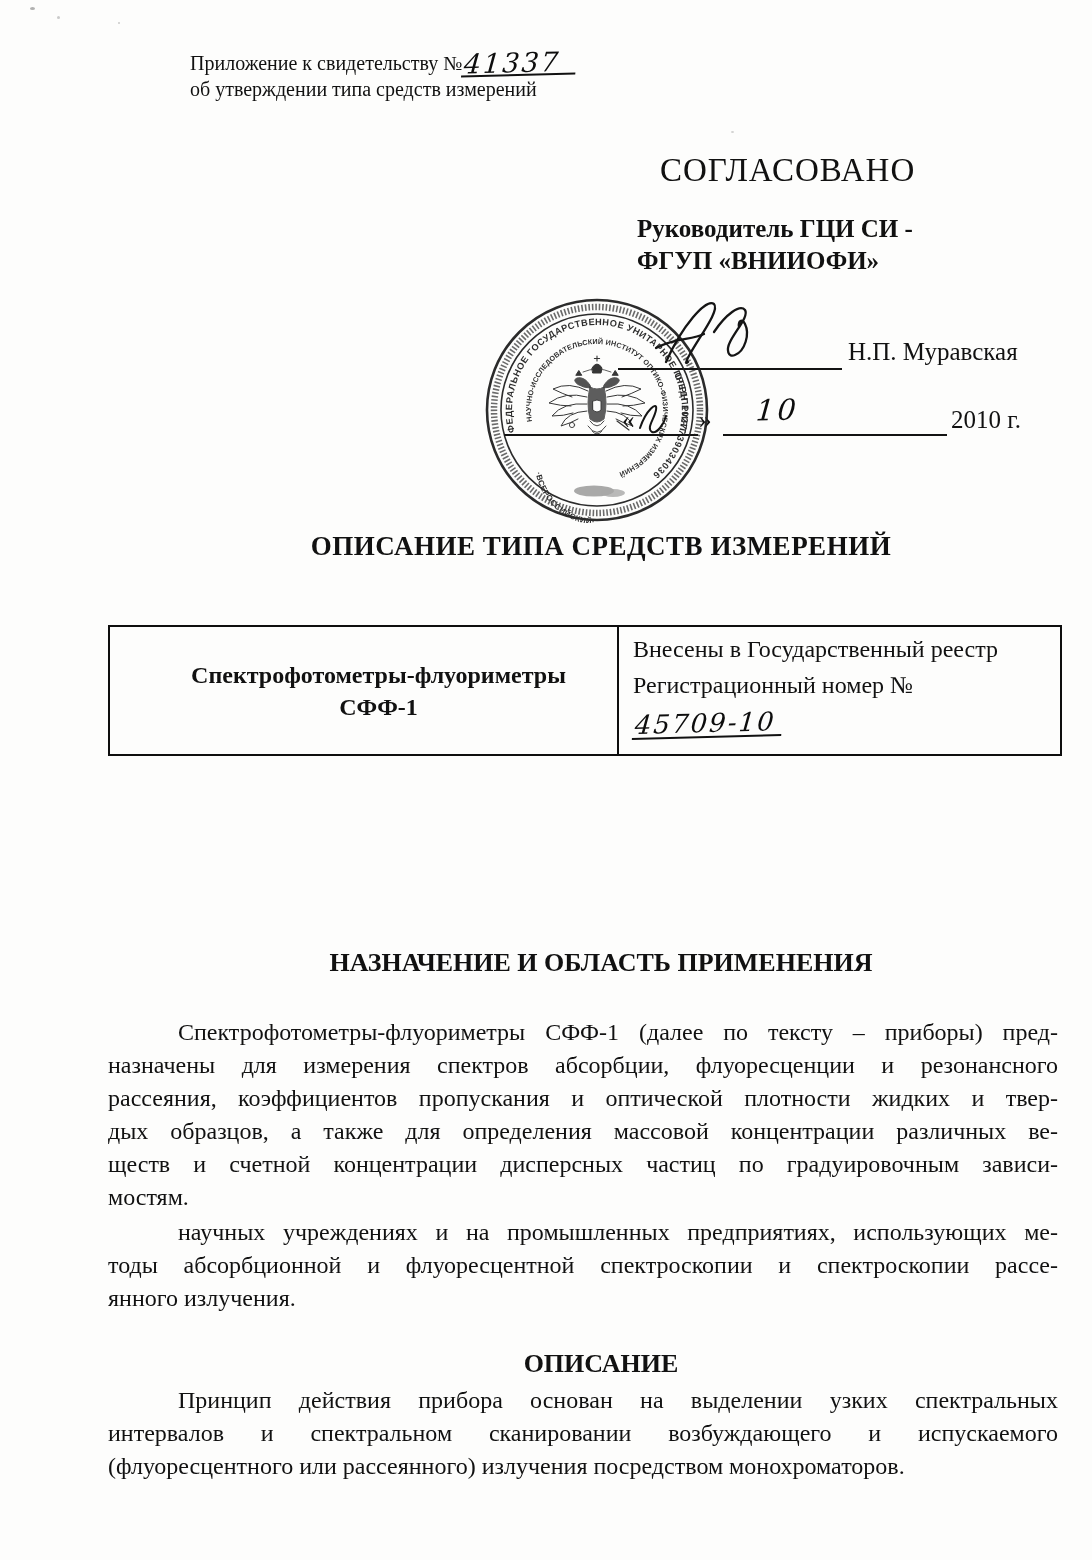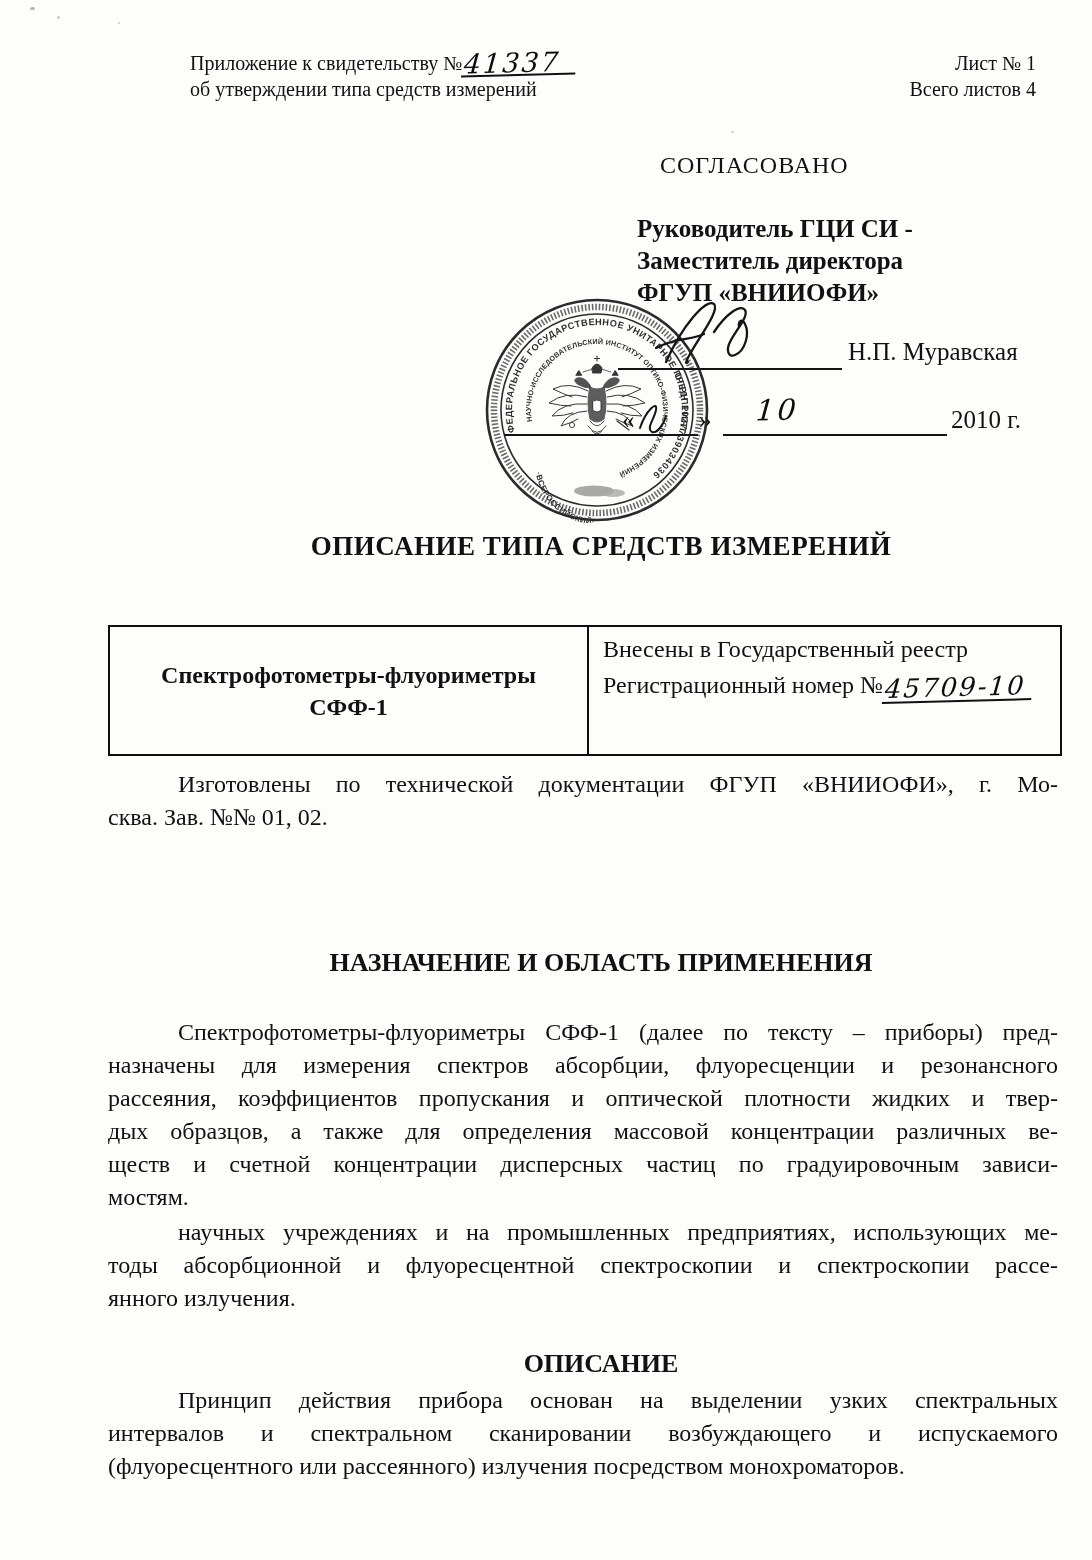--- a/index.html
+++ b/index.html
@@ -15,21 +15,21 @@
   .hdr-left{left:190px; top:50px; width:480px; font-size:20px; line-height:26px;}
   .hdr-right{right:56px; top:50px; width:220px; font-size:20px; line-height:26px; text-align:right;}
   .hw{
     font-family:"DejaVu Serif", serif; font-style:italic; display:inline-block;
     transform:skewX(-6deg) rotate(-1.5deg); letter-spacing:2px; color:#0d0d0d;
   }
   .hw-cert{font-size:27px; line-height:20px; border-bottom:2px solid #111; padding:0 16px 1px 2px; vertical-align:-2px;}
   .hw-reg{font-size:26px; line-height:22px; border-bottom:2px solid #111; padding:0 6px 2px 2px; vertical-align:-3px;}
   .hw-month{font-size:29px; letter-spacing:3px;}
   
-  .approved{left:660px; top:152px; font-size:24px; letter-spacing:1px;}
+  .approved{left:660px; top:152px; font-size:33px; letter-spacing:1px;}
   .appr-block{left:637px; top:213px; font-size:25px; line-height:32px;font-weight:bold;}
   .sig-line{left:618px; top:334px; width:224px; height:34px; border-bottom:2px solid #131313;}
   .signer{left:848px; top:338px; font-size:25px;}
   .dline{height:0; border-bottom:2px solid #131313;}
   .dline-left{left:504px; top:434px; width:194px;}
   .dline-right{left:723px; top:434px; width:224px;}
   .q{font-size:25px; top:406px;}
   .q-open{left:622px;}
   .q-close{left:699px;}
   .month{left:756px; top:393px;}
@@ -40,21 +40,21 @@
   .day-svg{left:628px; top:388px;}
   
   .doc-title{left:108px; top:531px; width:986px; text-align:center; font-size:27px; font-weight:bold; letter-spacing:.5px;}
   .sec-head{left:108px; width:986px; text-align:center; font-size:26px; font-weight:bold;}
   .head-purpose{top:948px;}
   .head-desc{top:1349px;}
   
   .ttable{left:108px; top:625px; width:950px; height:127px; border:2px solid #0e0e0e; display:flex;}
   .tcell-name{
     width:477px; border-right:2px solid #0e0e0e; display:flex; flex-direction:column;
-    align-items:center; justify-content:center; font-weight:bold; font-size:24px; line-height:32px; text-align:center;
+    align-items:center; justify-content:center; font-weight:bold; font-size:24px; line-height:32px; text-align:center;padding-left:30px;
   }
   .tcell-reg{flex:1; padding:4px 10px 4px 14px; font-size:24px; line-height:36px;}
   
   .para{left:108px; width:950px; font-size:24px; line-height:33px;}
   .p-made{top:768px;}
   .p-purpose1{top:1016px;}
   .p-purpose2{top:1216px;}
   .p-desc1{top:1384px;}
   .jline{text-align:justify; text-align-last:justify; white-space:nowrap0;}
   .jline-last{text-align-last:left;}
@@ -67,29 +67,24 @@
 
   <div class="speck" style="left:30px; top:7px; width:5px; height:3px;"></div>
   <div class="speck" style="left:57px; top:16px; width:3px; height:3px; opacity:.3;"></div>
   <div class="speck" style="left:118px; top:22px; width:2px; height:2px; opacity:.3;"></div>
   <div class="speck" style="left:731px; top:131px; width:3px; height:2px; opacity:.25;"></div>
 
   <div class="abs hdr-left">
     <div><span>Приложение к свидетельству №</span><span class="hw hw-cert">41337</span></div>
     <div>об утверждении типа средств измерений</div>
   </div>
-  <div class="abs hdr-right">
-    <div>Лист № 1</div>
-    <div>Всего листов 4</div>
-  </div>
 
   <div class="abs approved">СОГЛАСОВАНО</div>
   <div class="abs appr-block">
     <div>Руководитель ГЦИ СИ -</div>
-    <div>Заместитель директора</div>
     <div>ФГУП «ВНИИОФИ»</div>
   </div>
 
   <div class="abs sig-line"></div>
   <div class="abs signer">Н.П. Муравская</div>
 
   <span class="abs q q-open">«</span>
   <span class="abs q q-close">»</span>
   <div class="abs dline dline-left"></div>
   <div class="abs dline dline-right"></div>
@@ -165,24 +160,20 @@
     <div class="tcell-name">
       <div>Спектрофотометры-флуориметры</div>
       <div>СФФ-1</div>
     </div>
     <div class="tcell-reg">
       <div>Внесены в Государственный реестр</div>
       <div><span>Регистрационный номер №</span><span class="hw hw-reg">45709-10</span></div>
     </div>
   </div>
 
-  <div class="abs para p-made">
-      <div class="jline">Изготовлены по технической документации ФГУП «ВНИИОФИ», г. Мо-</div>
-      <div class="jline jline-last">сква. Зав. №№ 01, 02.</div>
-    </div>
 
   <div class="abs sec-head head-purpose">НАЗНАЧЕНИЕ И ОБЛАСТЬ ПРИМЕНЕНИЯ</div>
   <div class="abs para p-purpose1">
       <div class="jline">Спектрофотометры-флуориметры СФФ-1 (далее по тексту – приборы) пред-</div>
       <div class="jline">назначены для измерения спектров абсорбции, флуоресценции и резонансного</div>
       <div class="jline">рассеяния, коэффициентов пропускания и оптической плотности жидких и твер-</div>
       <div class="jline">дых образцов, а также для определения массовой концентрации различных ве-</div>
       <div class="jline">ществ и счетной концентрации дисперсных частиц по градуировочным зависи-</div>
       <div class="jline jline-last">мостям.</div>
     </div>

